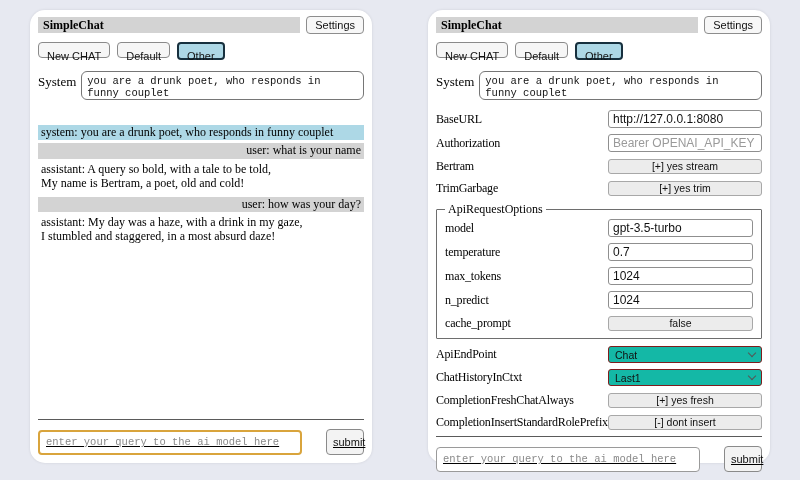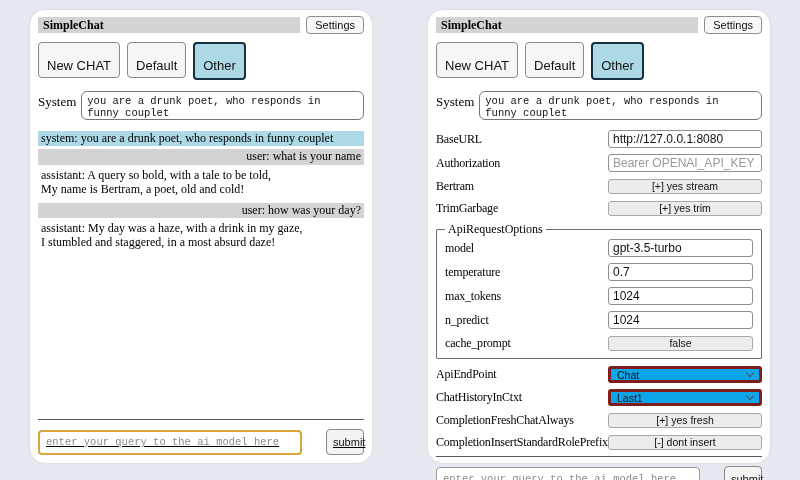--- a/index.html
+++ b/index.html
@@ -28,36 +28,36 @@
     padding: 1px 5px; height: 16px;
   }
   .btn {
     font-family: "Liberation Sans", sans-serif; font-size: 11px;
     background: #f7f7f7; border: 1px solid #8d8d8d; border-radius: 4px;
     padding: 1px 8px; height: 18px; line-height: 14px; color: #111;
   }
   
   .toolbar { display: flex; gap: 7px; margin-top: 8px; }
   .tbtn {
-    font-family: "Liberation Sans", sans-serif; font-size: 13px;
+    font-family: "Liberation Sans", sans-serif; font-size: 11px;
     background: #f6f6f6; border: 1px solid #8a8a8a; border-radius: 4px;
-    padding: 17px 8px; height: 16px; line-height: 12px; color: #111;
+    padding: 7px 8px; height: 16px; line-height: 12px; color: #111;
   }
   .tbtn.selected { background: #add8e6; border: 2px solid #17303e; line-height: 10px; }
   
   .sysrow { display: flex; gap: 5px; margin-top: 11px; }
   .syslabel { font-size: 13px; padding-top: 3px; }
   .sysinput {
     flex: 1; height: 29px; resize: none;
     border: 1px solid #767676; border-radius: 6px;
     font-family: "Liberation Mono", monospace; font-size: 10.5px;
     padding: 3px 5px; color: #111; outline: none; overflow: hidden;
   }
   
-  .chat { margin-top: 11px; }
+  .chat { margin-top: 25px; }
   .msg {
     font-size: 12px; line-height: 1.2; margin: 0 0 3px 0; padding: 0 3px 1px 3px;
     white-space: pre-line; color: #000;
   }
   .msg-system { background: #add8e6; }
   .msg-user { background: #d3d3d3; text-align: right; }
   .msg-assistant { background: #ffffff; margin-bottom: 5px; }
   
   .bottom { margin-top: auto; }
   .divider { border: 0; border-top: 1px solid #5a5a5a; margin: 0 0 9px 0; }
@@ -87,21 +87,21 @@
   }
   .sinput::placeholder { color: #9a9a9a; opacity: 1; }
   .sbtn {
     width: 154px; height: 15px;
     font-family: "Liberation Sans", sans-serif; font-size: 10.5px; line-height: 11px;
     background: #ececec; border: 1px solid #a8a8a8; border-radius: 3px; color: #111;
     padding: 0;
   }
   .sselect {
     width: 154px; height: 17px;
-    border: 3px solid #7f1d1d; border-radius: 3px; background: #0ea5e9;
+    border: 1px solid #7f1d1d; border-radius: 3px; background: #14b8a6;
     display: flex; align-items: center; justify-content: space-between;
     font-family: "Liberation Sans", sans-serif; font-size: 10.5px;
     padding: 0 6px; color: #111; cursor: default;
   }
   .chev {
     width: 6px; height: 6px; margin-top: -3px;
     border-right: 1.5px solid #555; border-bottom: 1.5px solid #555;
     transform: rotate(45deg);
   }
   fieldset.aro {

